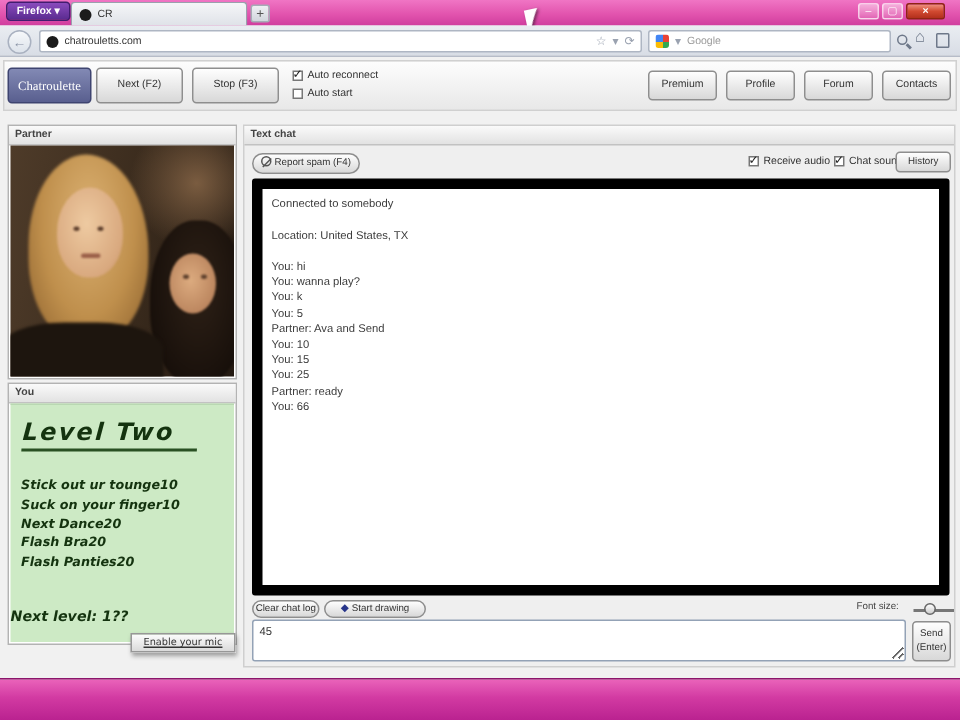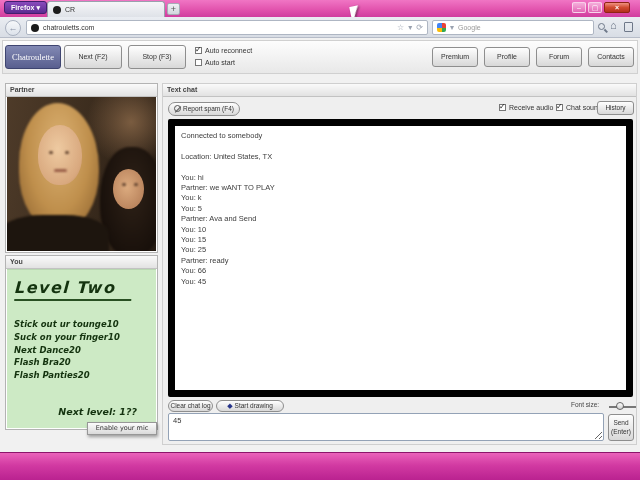--- a/index.html
+++ b/index.html
@@ -110,25 +110,25 @@
 
   #you-panel { left:5px; top:255px; width:153px; height:175px;
     background:#fff; border:1px solid #b3b3b3; }
   #note { left:1px; top:13px; width:149px; height:159px; background:#cdeac5;
     border-top:1px solid #b9d8b2; font-family:"DejaVu Sans", sans-serif;
     color:#14330f; font-style:italic; font-weight:bold; }
   #note-heading { left:8px; top:8px; font-size:16px; letter-spacing:1.5px;
     border-bottom:2px solid #295023; padding:0 16px 2px 0; transform:skewX(-4deg); }
   #note-items { left:7px; top:48px; width:136px; }
   .note-row { display:flex; font-size:8.5px; line-height:12.8px; }
-  #note-footer { left:0; top:136px; width:130px; text-align:right; font-size:9.5px; }
+  #note-footer { left:0; top:136px; width:130px; text-align:left; font-size:9.5px; }
   #mic-btn { left:80px; top:152px; width:70px; height:13px;
     background:linear-gradient(#fcfcfc,#dadada); border:1px solid #979797;
     font-size:6.5px; color:#333; line-height:11px; text-align:center;
-    box-shadow:1px 2px 3px rgba(0,0,0,.35); font-style:normal; font-weight:normal; }
+    text-decoration:underline; box-shadow:1px 2px 3px rgba(0,0,0,.35); font-style:normal; font-weight:normal; }
 
   
   #chat-panel { left:162px; top:83px; width:475px; height:362px;
     background:#efefef; border:1px solid #cfcfcf; }
   #chat-hdr { left:0; top:0; width:473px; }
   #report-btn { left:5px; top:18px; width:72px; height:14px; border-radius:7px;
     line-height:12px; font-size:6.5px; }
   .no-glyph { display:inline-block; width:7px; height:7px; border:1px solid #555;
     border-radius:50%; position:relative; top:1px; margin-right:2px; }
   .no-glyph::after { content:""; position:absolute; left:-1px; top:2.5px; width:8px;
@@ -277,30 +277,29 @@
       <span class="chk checked"></span>
       <span class="chklabel">Chat sounds</span>
     </div>
     <div class="abs gbtn" id="history-btn">History</div>
     <div class="abs" id="chatlog">
         <div>Connected to somebody</div>
         <div>&nbsp;</div>
         <div>Location: United States, TX</div>
         <div>&nbsp;</div>
         <div>You: hi</div>
-        <div>Partner: we wANT TO PLAY</div>
+        <div>You: wanna play?</div>
         <div>You: k</div>
         <div>You: 5</div>
         <div>Partner: Ava and Send</div>
         <div>You: 10</div>
         <div>You: 15</div>
         <div>You: 25</div>
         <div>Partner: ready</div>
         <div>You: 66</div>
-        <div>You: 45</div>
       </div>
     <div class="abs gbtn" id="clear-btn">Clear chat log</div>
     <div class="abs gbtn" id="draw-btn">
       <span class="diamond">◆</span><span>Start drawing</span>
     </div>
     <div class="abs" id="fs-label">Font size:</div>
     <div class="abs" id="fs-track"></div>
     <div class="abs" id="fs-knob"></div>
     <textarea class="abs" id="chat-input" style="">45</textarea>
     <div class="abs gbtn" id="send-btn">

